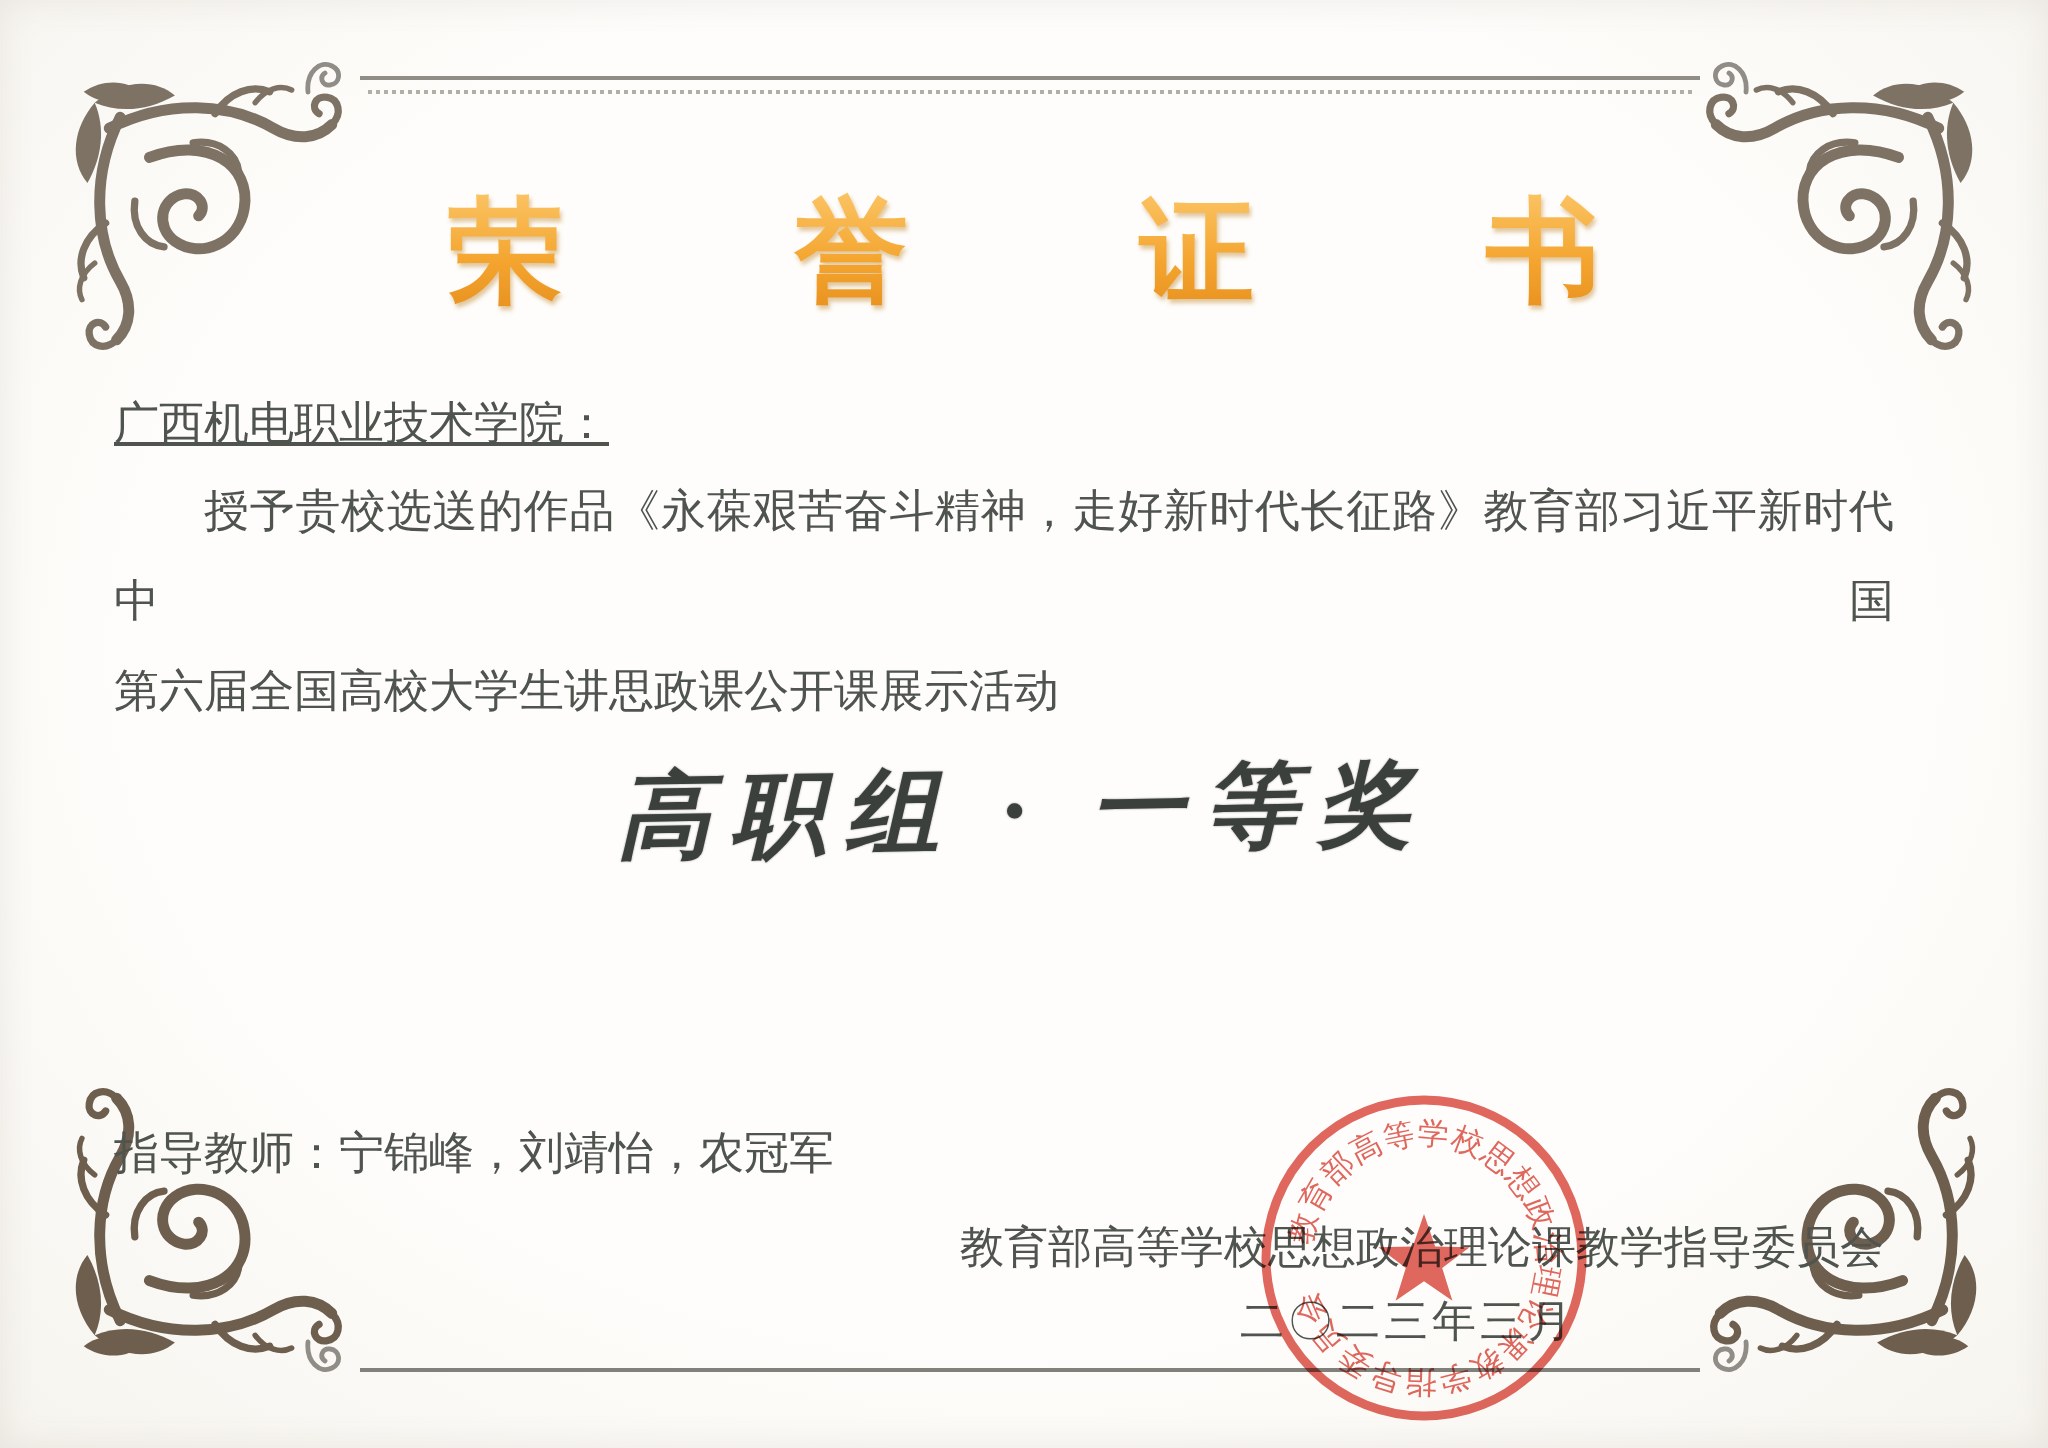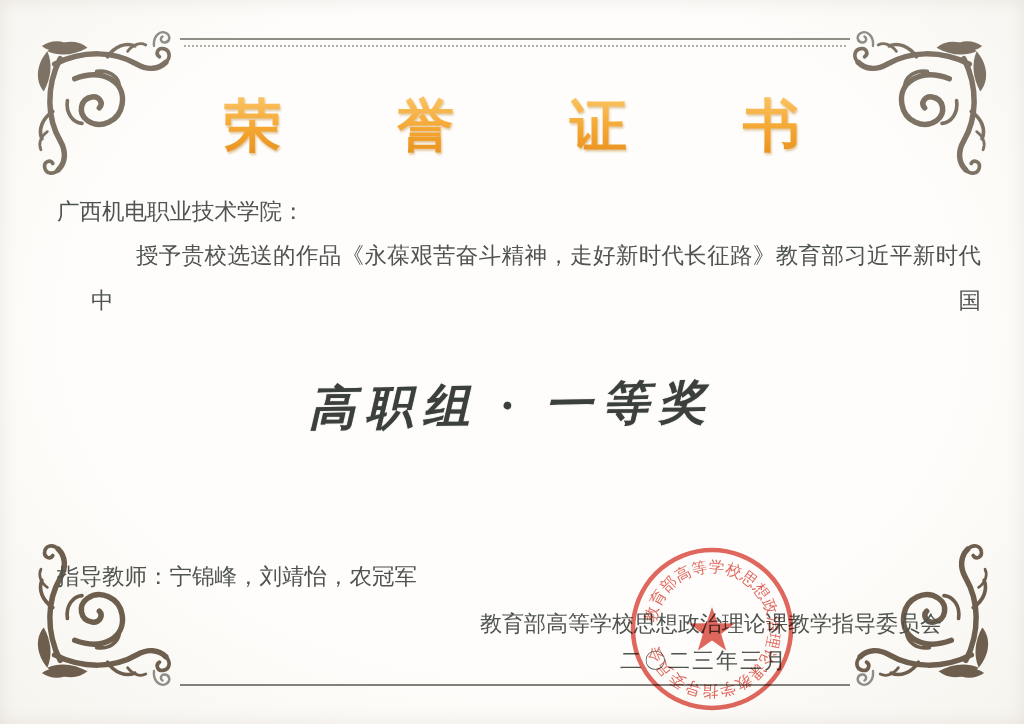--- a/index.html
+++ b/index.html
@@ -43,23 +43,23 @@
     font-weight:bold; font-size:57px;
     letter-spacing:48px; text-indent:48px;
     background:linear-gradient(180deg,#fbc566 8%,#f4a52f 55%,#e8901f 90%);
     -webkit-background-clip:text; background-clip:text;
     color:transparent;
     filter:drop-shadow(1px 2px 1px rgba(190,130,40,.45));
   }
 
   
   .bodytext{ color:#4f544f; font-size:22.5px; }
-  .recipient{ position:absolute; left:57px; top:196px; }
+  .recipient{ position:absolute; left:57px; top:196px;text-decoration:underline; }
   .para{ position:absolute; left:57px; width:890px; line-height:45px; }
-  .para-1{ top:233px; text-indent:2em; text-align:justify; text-align-last:justify;margin-left:34px; }
+  .para-1{ top:233px; text-indent:2em; text-align:justify; text-align-last:justify; }
   .para-2{ top:278px; text-align:justify; text-align-last:justify; }
   .para-3{ top:323px; }
 
   .award{
     position:absolute; left:0; top:374px; width:100%;
     text-align:center;
     font-size:47px; font-weight:bold; font-style:italic;
     letter-spacing:10px; color:#3c403d;
     transform:rotate(-1deg);
     text-shadow:0 0 1px rgba(60,64,61,.6);
@@ -142,20 +142,21 @@
     </svg>
   <svg class="end-curl curl-br" viewBox="0 0 20 22">
       <use href="#end-curl-shape"></use>
     </svg>
 
   <div class="title">荣 誉 证 书</div>
 
   <div class="bodytext recipient">广西机电职业技术学院：</div>
 
   <div class="bodytext para para-1">授予贵校选送的作品《永葆艰苦奋斗精神，走好新时代长征路》教育部习近平新时代中国</div>
+  <div class="bodytext para para-3">第六届全国高校大学生讲思政课公开课展示活动</div>
 
   <div class="award">高职组 · 一等奖</div>
 
   <div class="bodytext person person-3"><span>指导教师：</span><span>宁锦峰，刘靖怡，农冠军</span></div>
 
   <div class="issuer">教育部高等学校思想政治理论课教学指导委员会</div>
   <div class="date">二〇二三年三月</div>
 
   <svg class="seal" viewBox="0 0 172 172">
     <defs>

